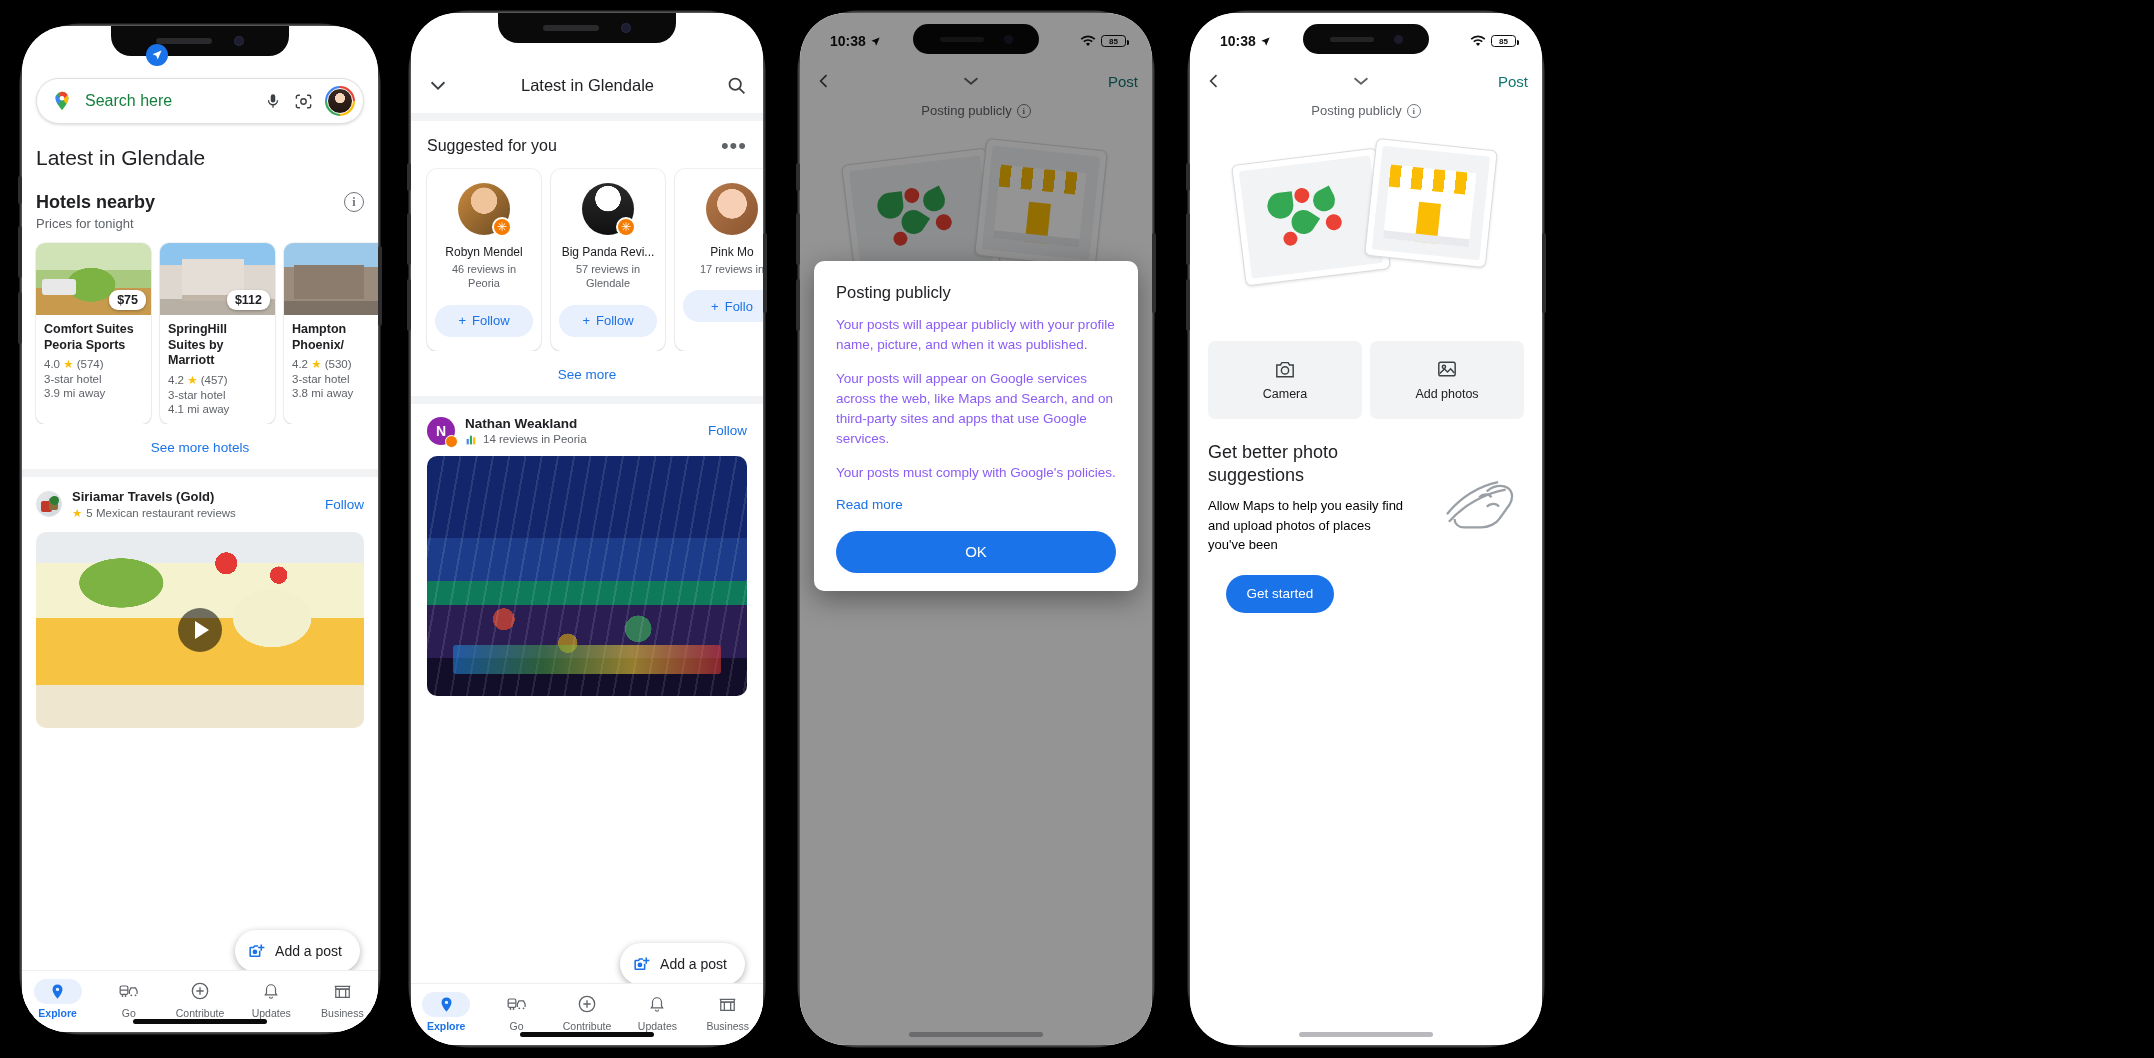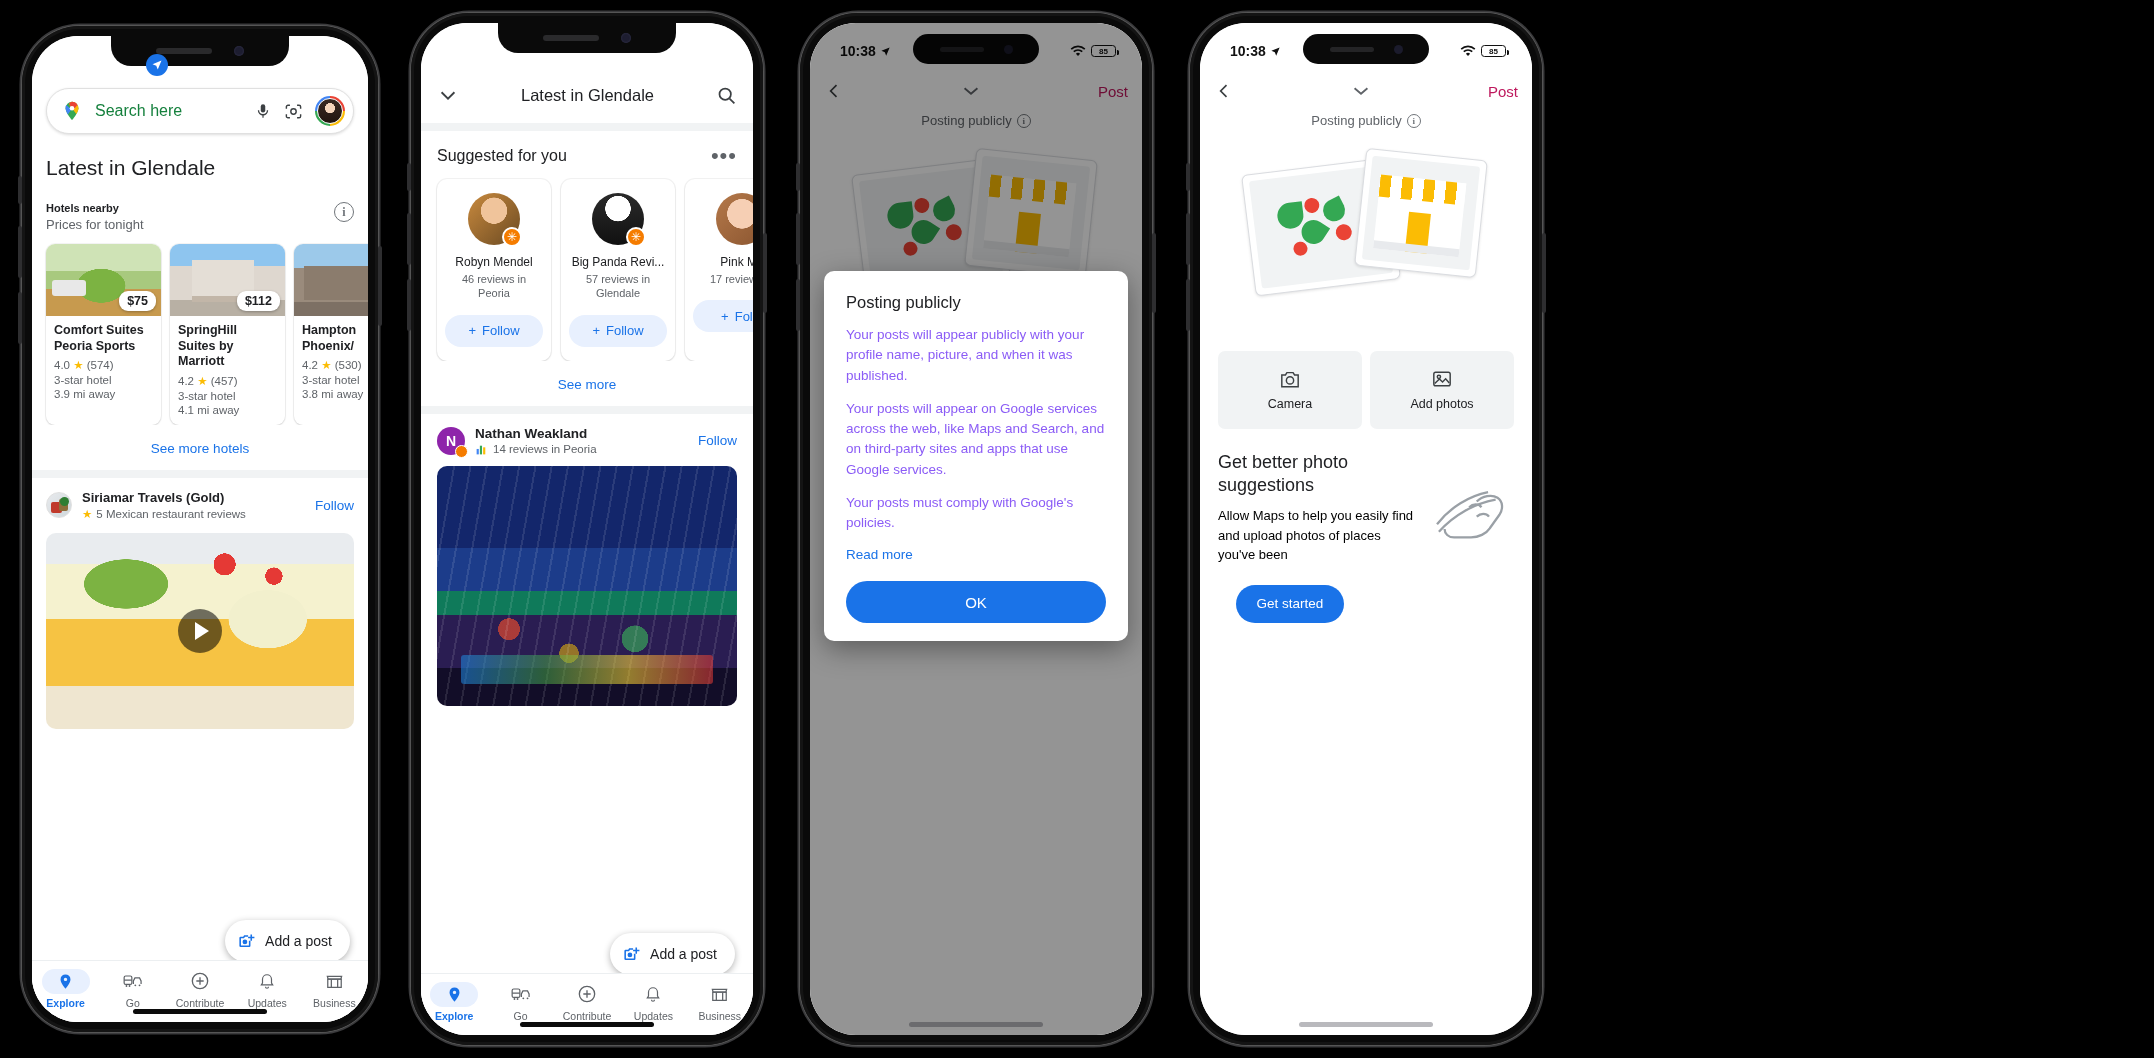--- a/index.html
+++ b/index.html
@@ -9,21 +9,21 @@
     font-family: "Liberation Sans", sans-serif;
     -webkit-font-smoothing: antialiased;
   }
   .stage { position: relative; width: 2154px; height: 1058px; background:#000; }
 
   
   .phone {
     position: absolute;
     background: #0a0a0a;
     border-radius: 58px;
-    padding: 10px;
+    padding: 0;
     box-shadow: 0 0 0 2.5px #3a3a3c, inset 0 0 0 1px #1c1c1e;
   }
   .phone .bezel {
     position:absolute; inset:0; border-radius:58px;
     box-shadow: inset 0 0 0 3px #141414, 0 0 0 1px #555;
     pointer-events:none;
   }
   .screen {
     position: relative; width: 100%; height: 100%;
     border-radius: 46px; overflow: hidden; background: #fff;
@@ -95,21 +95,21 @@
     display:flex; align-items:center; justify-content:center;
   }
   .avatar-in {
     width:100%;height:100%;border-radius:50%;
     background: radial-gradient(circle at 50% 38%, #f5d5bb 0 26%, transparent 27%),
                 linear-gradient(#3a2a22,#22150f);
     border:1.5px solid #fff;
   }
   .p1-title { font-size:21px; font-weight:400; color:#202124; padding: 22px 0 0 14px; }
   .sec-head { padding: 22px 14px 0 14px; position:relative; }
-  .sec-head h3 { font-size:11px; font-weight:700; color:#202124; }
+  .sec-head h3 { font-size:18px; font-weight:700; color:#202124; }
   .sec-head p { font-size:13px; color:#5f6368; margin-top:3px; }
   .info-ico {
     position:absolute; right:14px; top:22px; width:20px; height:20px;
     border:1.4px solid #70757a; border-radius:50%; color:#70757a;
     font-size:12px; font-weight:700; display:flex; align-items:center; justify-content:center;
     font-family:"Liberation Serif", serif;
   }
   .hotel-row { display:flex; gap:9px; padding: 12px 0 0 14px; overflow:hidden; }
   .hcard { width:115px; flex:0 0 auto; background:#fff; border-radius:9px;
            box-shadow:0 1px 2px rgba(0,0,0,.12),0 0 0 1px rgba(0,0,0,.045); overflow:hidden; }
@@ -234,21 +234,21 @@
   }
   .feed-img:after {
     content:''; position:absolute; left:8%; bottom:9%; width:84%; height:12%;
     background: linear-gradient(90deg,#1e88e5,#43a047,#fdd835,#e53935); opacity:.55; border-radius:3px;
   }
 
   
   .p34 { position:absolute; inset:0; background:#fff; display:flex; flex-direction:column;}
   .p34-bar { margin-top:46px; height:44px; display:flex; align-items:center; padding:0 14px; }
   .p34-bar .mid { flex:1; display:flex; justify-content:center; }
-  .p34-bar .post { color:#be185d; font-size:15px; }
+  .p34-bar .post { color:#0f766e; font-size:15px; }
   .pp-row { text-align:center; font-size:13px; color:#5f6368; display:flex; align-items:center; justify-content:center; gap:5px; padding-bottom:6px;}
   .illus { height:195px; margin:6px 26px 0 26px; position:relative; }
   .ph-card {
     position:absolute; background:#fff; border:1px solid #dadce0; border-radius:6px;
     box-shadow:0 1px 3px rgba(0,0,0,.12);
   }
   .ph-a { left:22px; top:26px; width:146px; height:122px; transform:rotate(-7deg); }
   .ph-b { right:24px; top:14px; width:122px; height:118px; transform:rotate(6deg); }
   .ph-grey { position:absolute; left:6px; top:6px; right:6px; bottom:6px; background:#f1f3f4; border-radius:3px;}
   .leaf { position:absolute; border-radius:50% 0 50% 50%; background:#34a853; }

